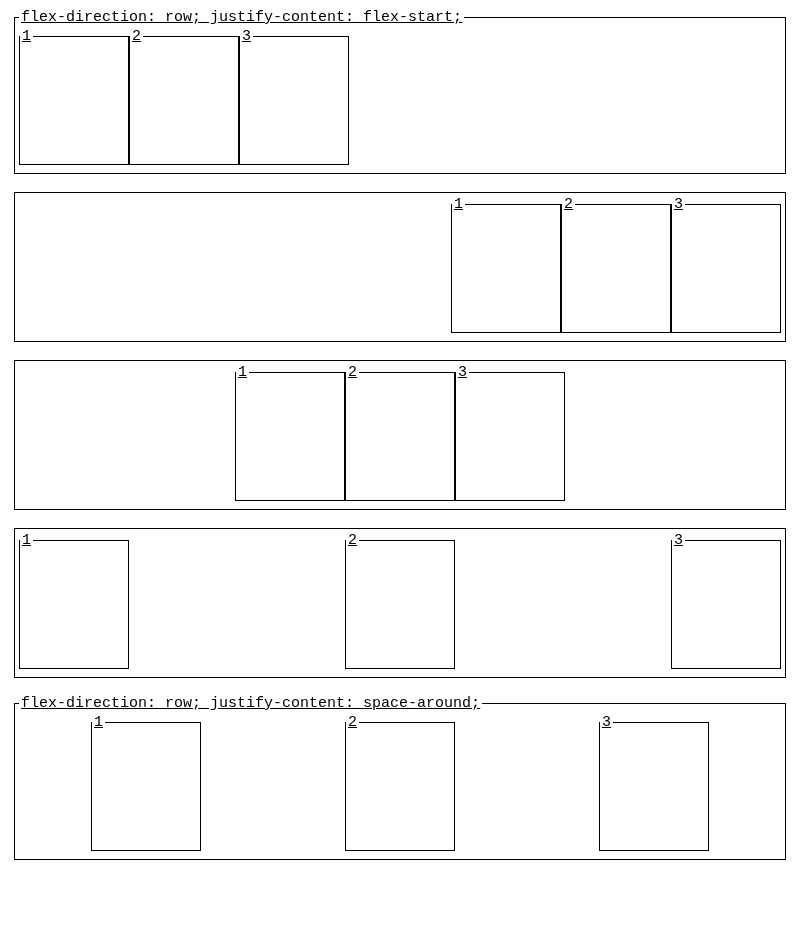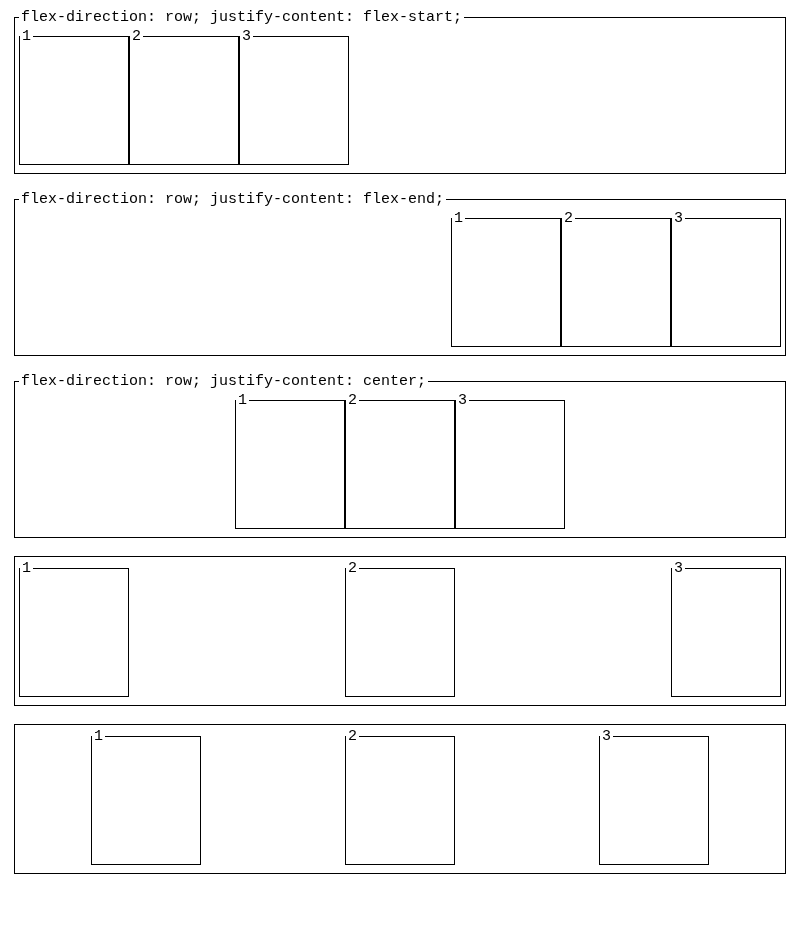--- a/index.html
+++ b/index.html
@@ -1,18 +1,19 @@
 <!DOCTYPE html>
 <html><head>
   <meta charset="utf-8">
   <style>
     * {
       box-sizing: border-box;
       margin: 0;
       padding: 0;
+      text-decoration: underline;
     }
     body {
       font-family: "Andale Mono", "Courier New", monospace;
       font-size: 15px;
       background: #ffffff;
       width: 800px;
       height: 932px;
       padding: 10px 14px;
       color: #000;
     }
@@ -65,36 +66,34 @@
     <fieldset class="item">
       <legend>2</legend>
     </fieldset>
     <fieldset class="item">
       <legend>3</legend>
     </fieldset>
   </div>
 </fieldset>
 
 <fieldset class="example">
-  <legend>flex-direction: row; justify-content: flex-end;</legend>
   <div class="container flex-end">
     <fieldset class="item">
       <legend>1</legend>
     </fieldset>
     <fieldset class="item">
       <legend>2</legend>
     </fieldset>
     <fieldset class="item">
       <legend>3</legend>
     </fieldset>
   </div>
 </fieldset>
 
 <fieldset class="example">
-  <legend>flex-direction: row; justify-content: center;</legend>
   <div class="container center">
     <fieldset class="item">
       <legend>1</legend>
     </fieldset>
     <fieldset class="item">
       <legend>2</legend>
     </fieldset>
     <fieldset class="item">
       <legend>3</legend>
     </fieldset>
@@ -109,20 +108,21 @@
     <fieldset class="item">
       <legend>2</legend>
     </fieldset>
     <fieldset class="item">
       <legend>3</legend>
     </fieldset>
   </div>
 </fieldset>
 
 <fieldset class="example">
+  <legend>flex-direction: row; justify-content: space-around;</legend>
   <div class="container space-around">
     <fieldset class="item">
       <legend>1</legend>
     </fieldset>
     <fieldset class="item">
       <legend>2</legend>
     </fieldset>
     <fieldset class="item">
       <legend>3</legend>
     </fieldset>

